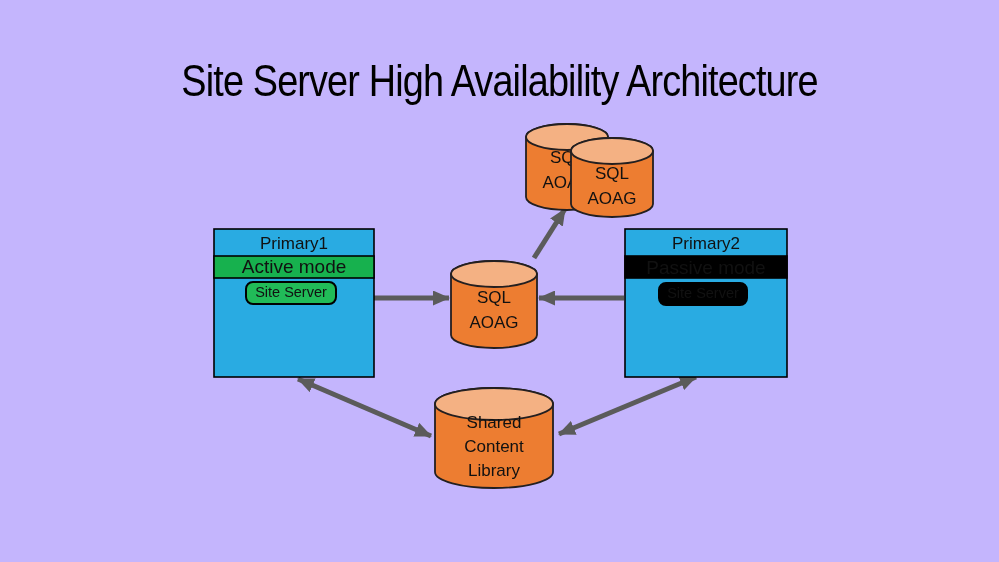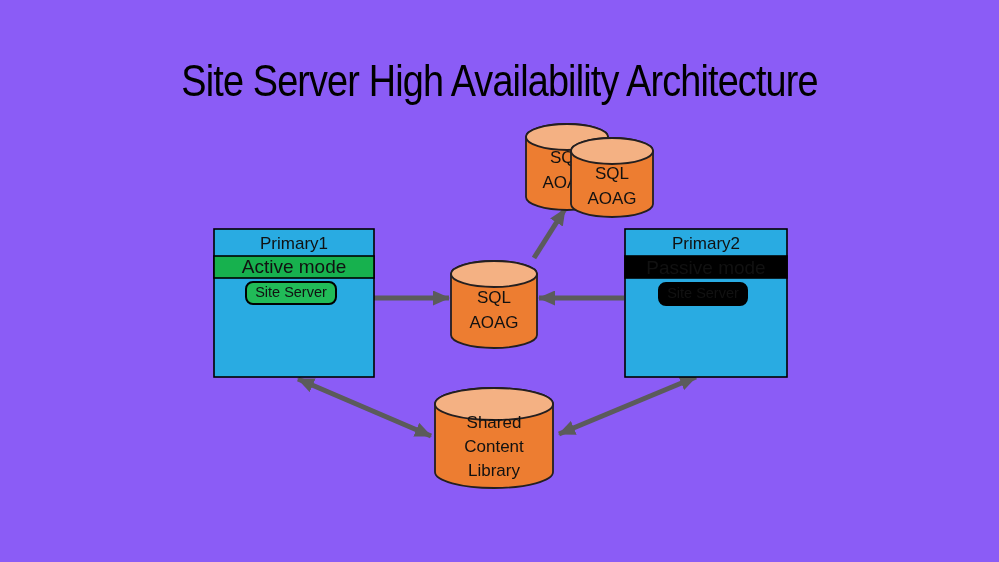--- a/index.html
+++ b/index.html
@@ -5,21 +5,21 @@
   html, body { margin: 0; padding: 0; }
   body {
     width: 999px; height: 562px;
     background: #d9d9d9;
     font-family: "Liberation Sans", sans-serif;
     overflow: hidden;
   }
   .stage {
     position: relative;
     width: 999px; height: 562px;
-    background: #8b5cf6;
+    background: #c4b5fd;
   }
   .title {
     position: absolute;
     left: 0; top: 56px;
     width: 999px;
     text-align: center;
     font-size: 45px;
     line-height: 50px;
     color: #000;
     letter-spacing: -1px;

